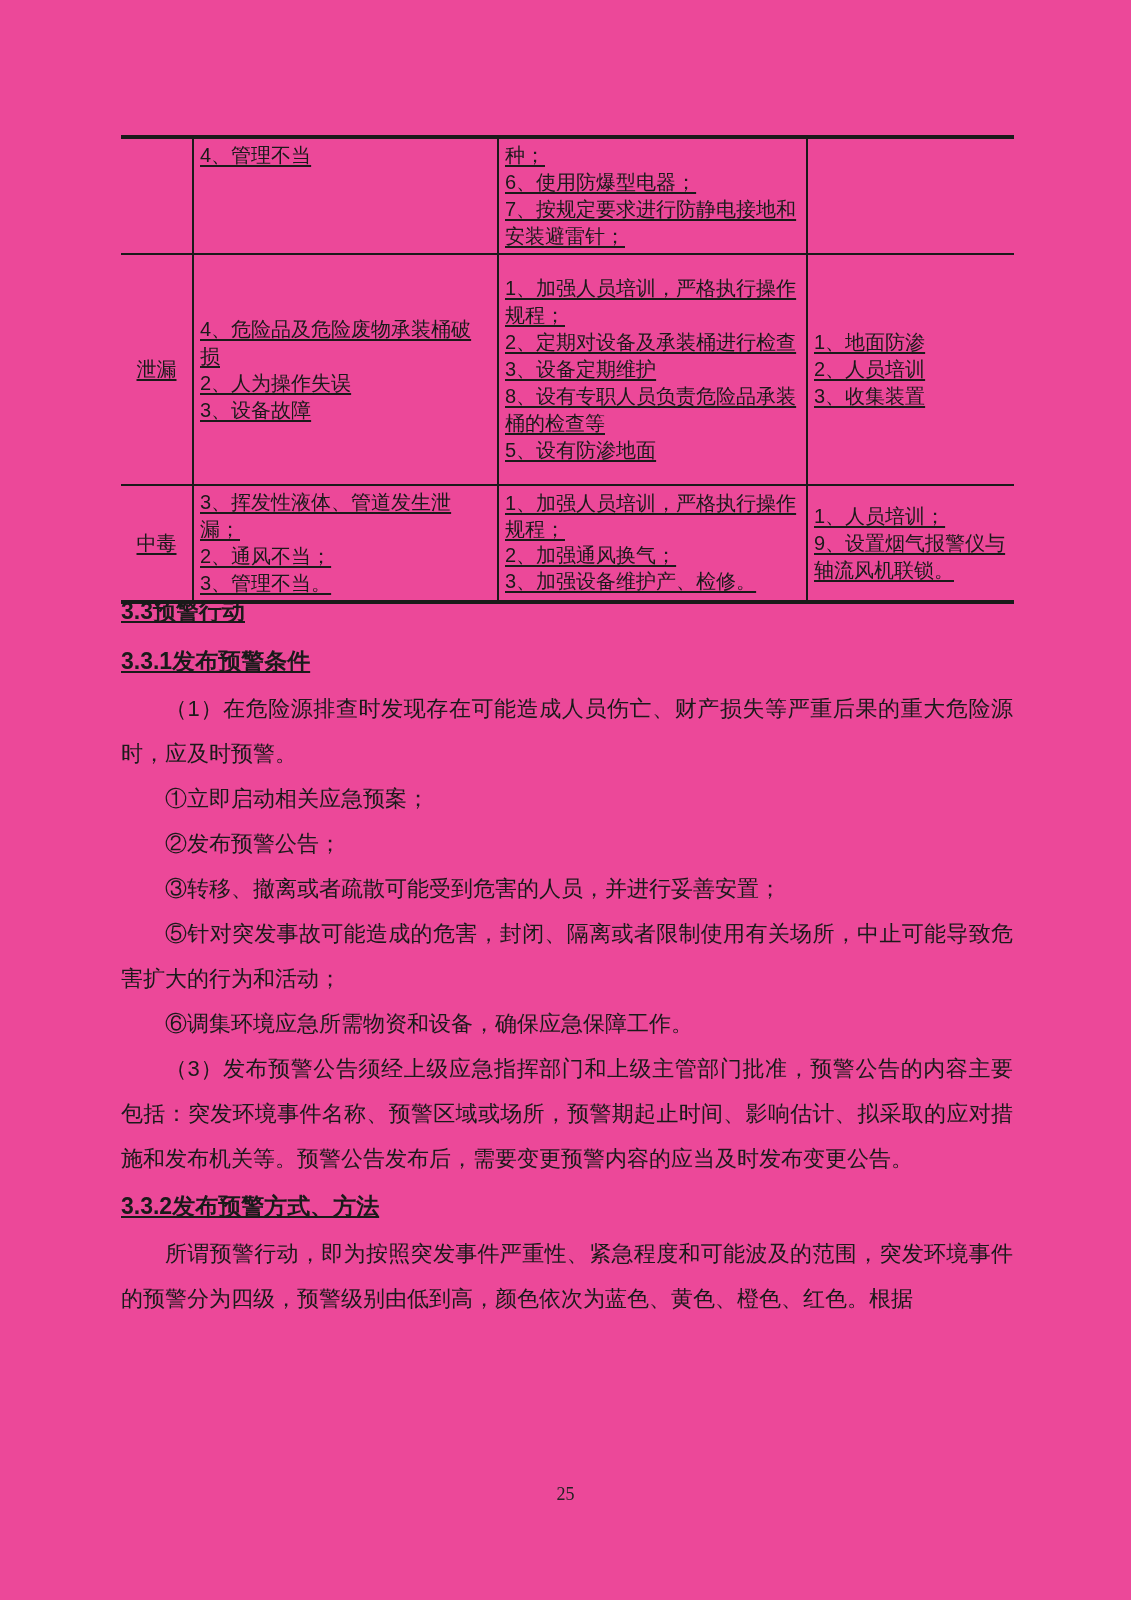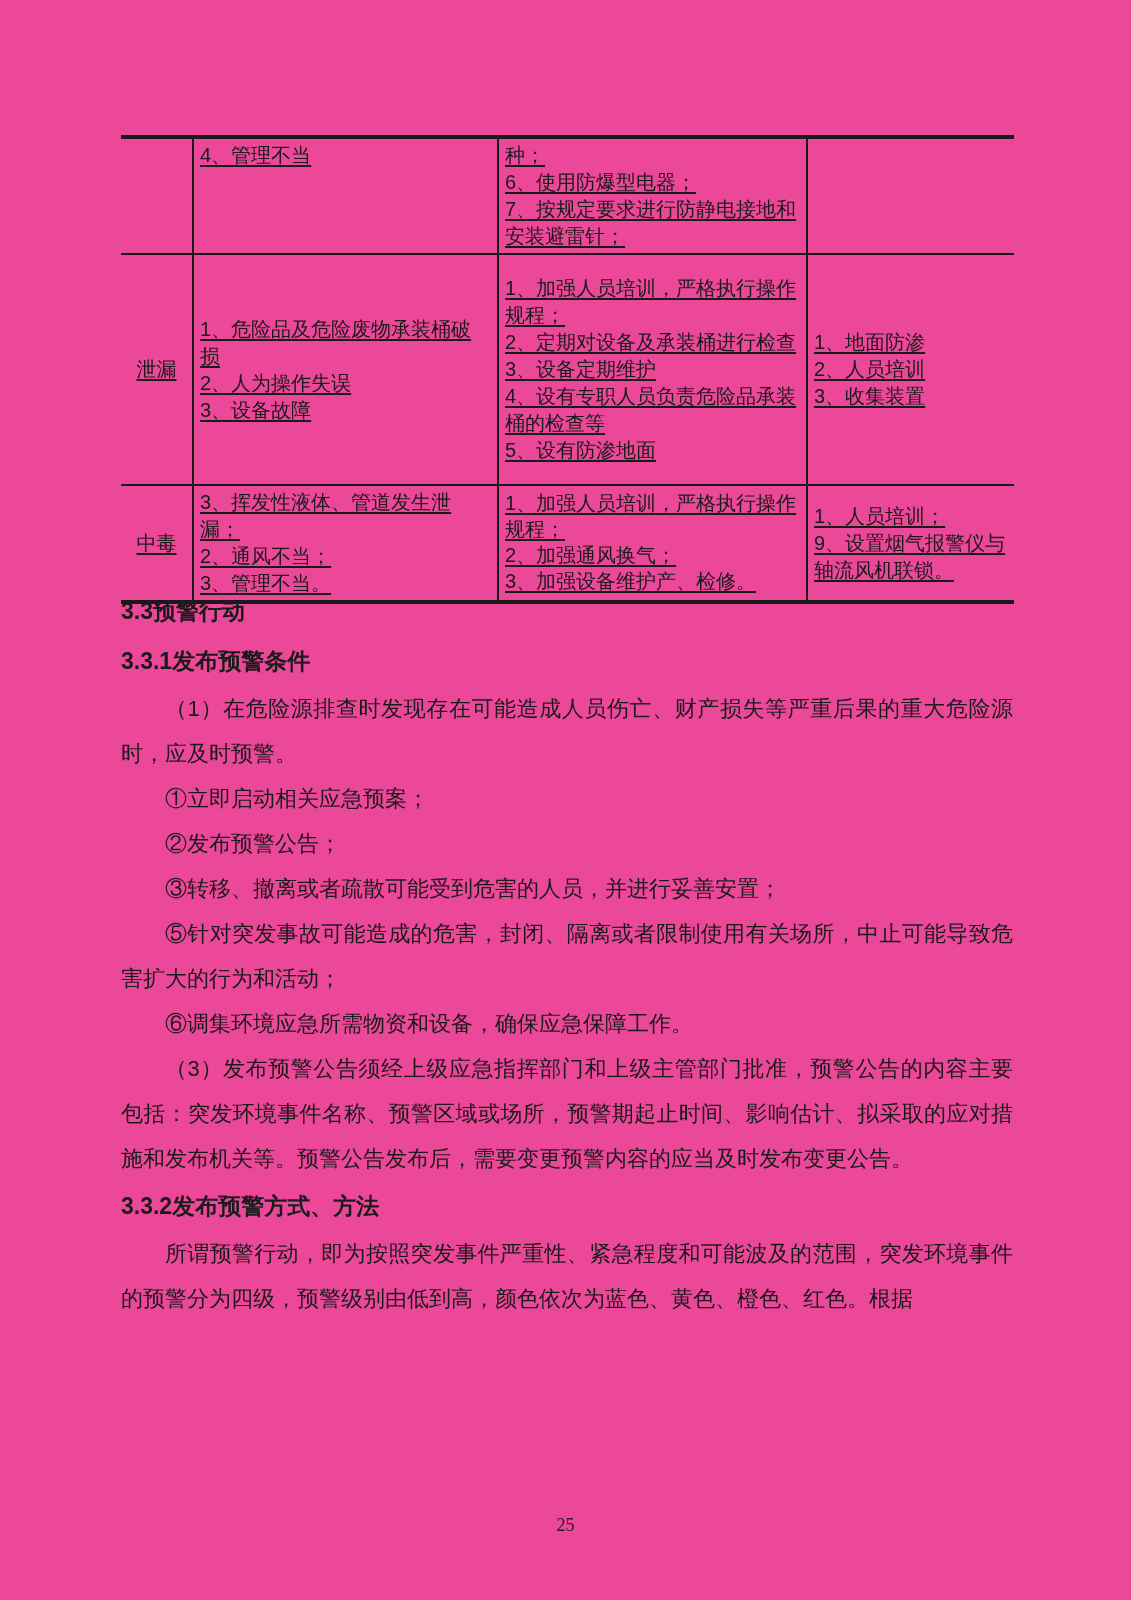--- a/index.html
+++ b/index.html
@@ -41,33 +41,34 @@
   tr.r3 td.c3 { line-height:26px; padding-top:1px; }
   .ln { text-decoration:underline; text-underline-offset:3px; }
 
   
   .body-text {
     position:absolute; left:121px; top:586px; width:892px;
   }
   .h {
     font-size:23px; font-weight:700; line-height:50px;
     text-align:left;
+    text-decoration:underline;
   }
   .body-text p {
     font-size:22px; line-height:45px;
     text-align:justify;
   }
   .ind { text-indent:2em; }
 
   
   .page-number {
     position:absolute; left:0; right:0; top:1484px;
     text-align:center;
     font-family:"Liberation Serif", serif;
-    font-size:18px; color:#222;margin-top:31px;
+    font-size:18px; color:#222;
   }
 </style>
 </head>
 <body>
 
 <div class="page">
 
   <div class="table-wrap">
     <table class="risk">
       <colgroup>
@@ -87,29 +88,29 @@
           <div class="ln">6、使用防爆型电器；</div>
           <div class="ln">7、按规定要求进行防静电接地和安装避雷针；</div>
         </td>
         <td class="c4"></td>
       </tr>
       <tr class="r2">
         <td class="c1">
           <span class="ln">泄漏</span>
         </td>
         <td class="c2">
-          <div class="ln">1、危险品及危险废物承装桶破损</div>
+          <div class="ln">4、危险品及危险废物承装桶破损</div>
           <div class="ln">2、人为操作失误</div>
           <div class="ln">3、设备故障</div>
         </td>
         <td class="c3">
           <div class="ln">1、加强人员培训，严格执行操作规程；</div>
           <div class="ln">2、定期对设备及承装桶进行检查</div>
           <div class="ln">3、设备定期维护</div>
-          <div class="ln">4、设有专职人员负责危险品承装桶的检查等</div>
+          <div class="ln">8、设有专职人员负责危险品承装桶的检查等</div>
           <div class="ln">5、设有防渗地面</div>
         </td>
         <td class="c4">
           <div class="ln">1、地面防渗</div>
           <div class="ln">2、人员培训</div>
           <div class="ln">3、收集装置</div>
         </td>
       </tr>
       <tr class="r3">
         <td class="c1">

